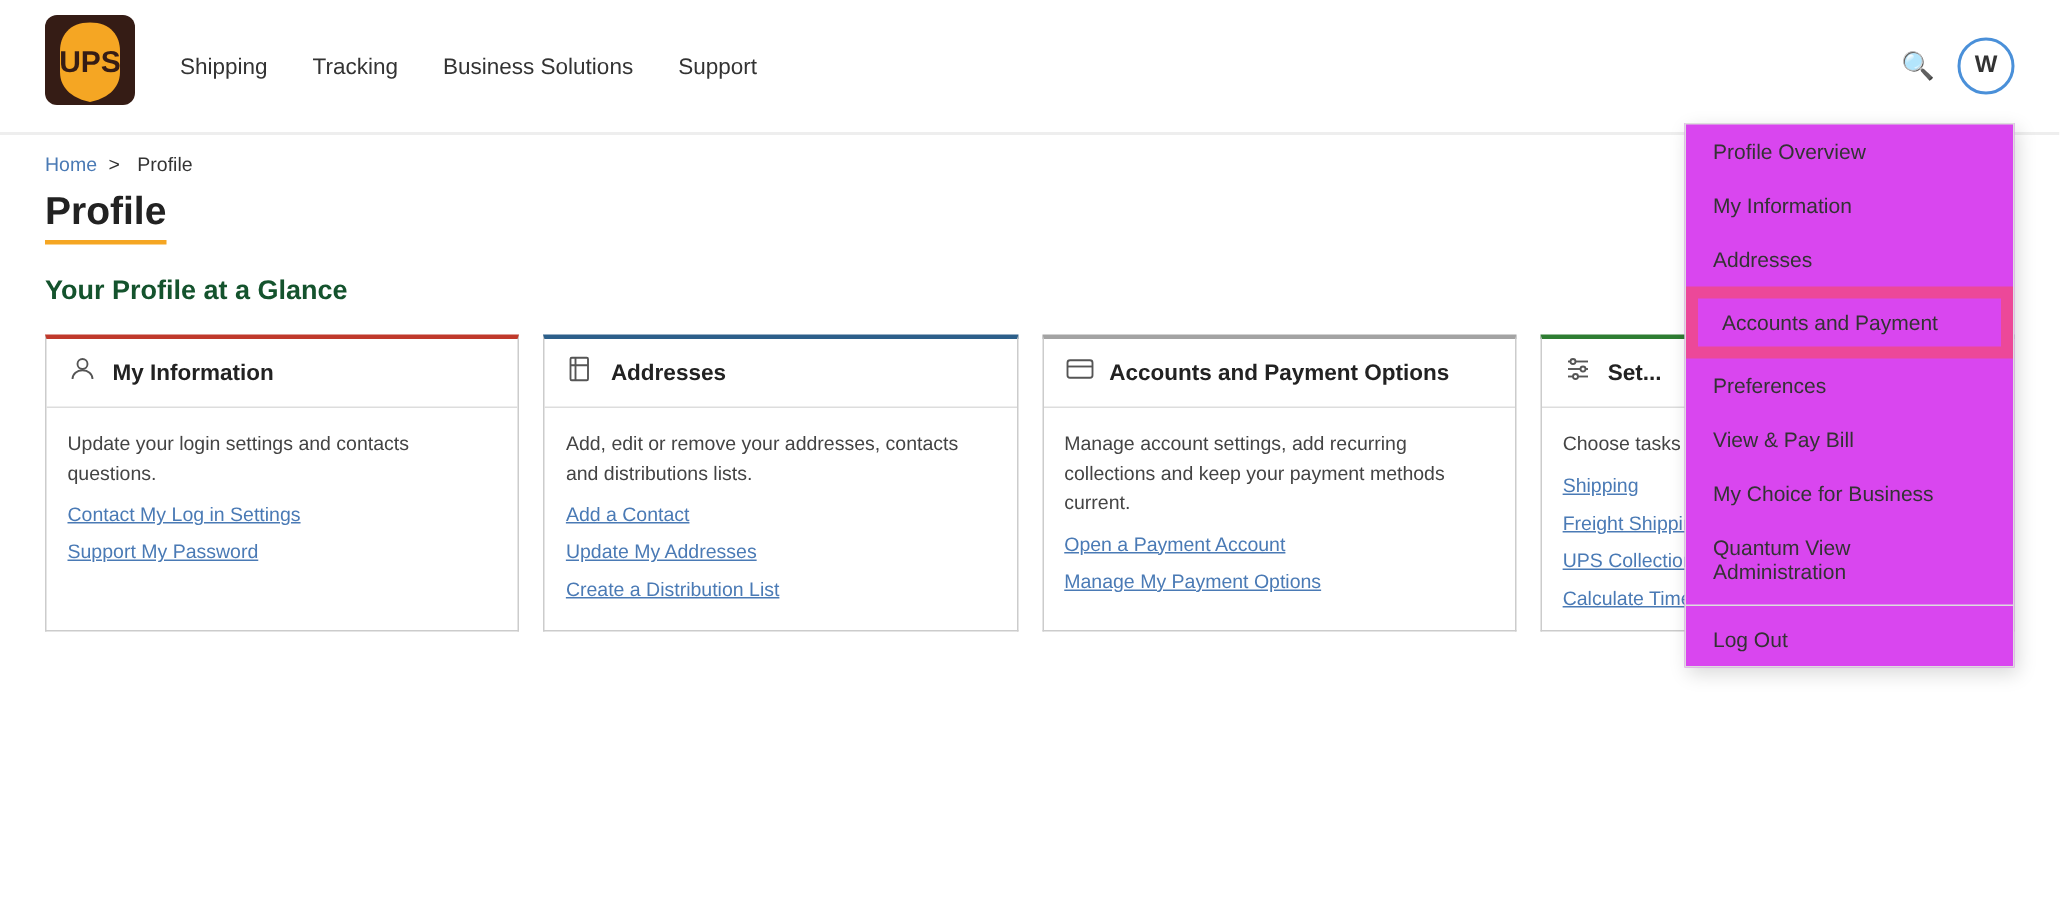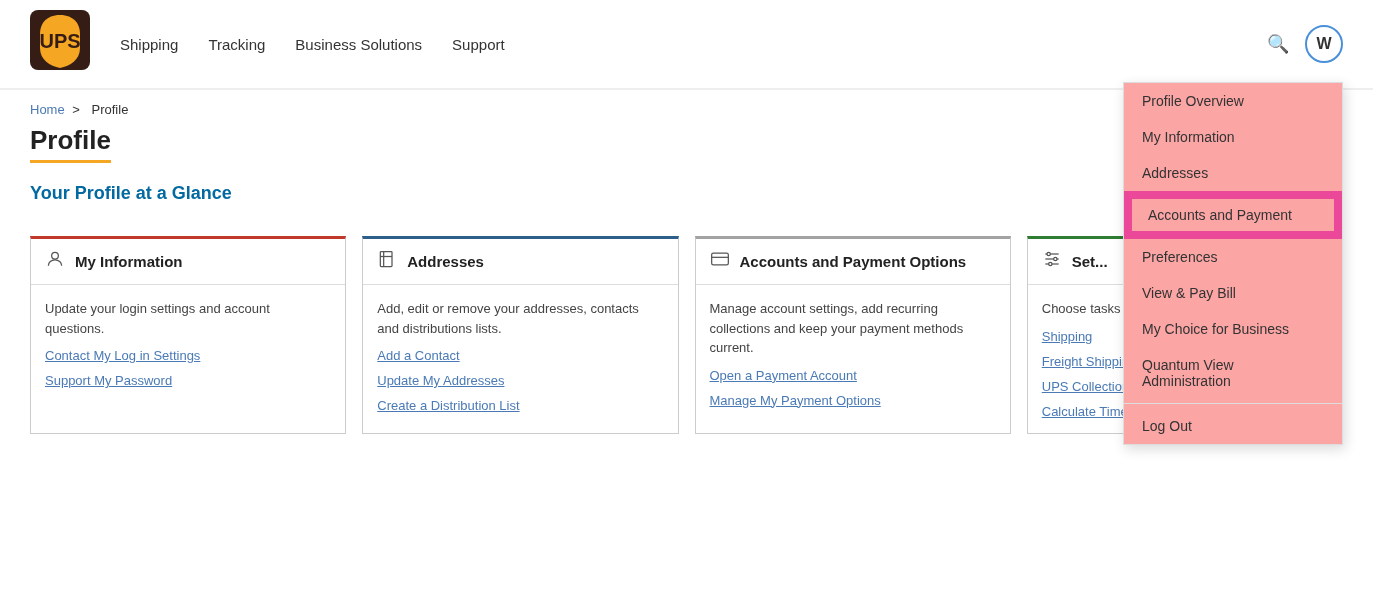--- a/index.html
+++ b/index.html
@@ -79,22 +79,22 @@
       display: inline-block;
       padding-bottom: 4px;
     }
 
     
     .glance-section {
       padding: 0 30px 30px;
     }
     .glance-title {
       font-size: 18px;
-      color: #0369a1;
-      margin-bottom: 32px;
+      color: #14532d;
+      margin-bottom: 19px;
     }
     .cards-row {
       display: flex;
       gap: 16px;
     }
     .card {
       border: 1px solid #ccc;
       flex: 1;
       min-width: 200px;
       max-width: 320px;
@@ -138,21 +138,21 @@
     .card-my-info { border-top: 3px solid #c0392b; }
     .card-addresses { border-top: 3px solid #2c5f8a; }
     .card-accounts { border-top: 3px solid #a3a3a3; }
     .card-settings { border-top: 3px solid #2e7d32; }
 
     
     .dropdown-menu {
       position: fixed;
       top: 82px;
       right: 30px;
-      background: #fca5a5;
+      background: #d946ef;
       border: 1px solid #ddd;
       box-shadow: 2px 4px 12px rgba(0,0,0,0.15);
       width: 220px;
       z-index: 100;
     }
     .dropdown-item {
       padding: 10px 18px;
       font-size: 14px;
       color: #333;
       cursor: pointer;
@@ -242,21 +242,21 @@
         <div class="card-header">
           <span class="card-header-icon">
             <svg width="20" height="20" viewBox="0 0 24 24" fill="none" stroke="#555" stroke-width="1.5">
               <circle cx="12" cy="8" r="4"></circle>
               <path d="M4 20c0-4 3.6-7 8-7s8 3 8 7"></path>
             </svg>
           </span>
           <span>My Information</span>
         </div>
         <div class="card-body">
-          <p class="card-desc">Update your login settings and account questions.</p>
+          <p class="card-desc">Update your login settings and contacts questions.</p>
           <a class="card-link">Contact My Log in Settings</a>
           <a class="card-link">Support My Password</a>
         </div>
       </div>
 
       <div class="card card-addresses">
         <div class="card-header">
           <span class="card-header-icon">
             <svg width="20" height="20" viewBox="0 0 24 24" fill="none" stroke="#555" stroke-width="1.5">
               <rect x="4" y="3" width="14" height="18" rx="1"></rect>

